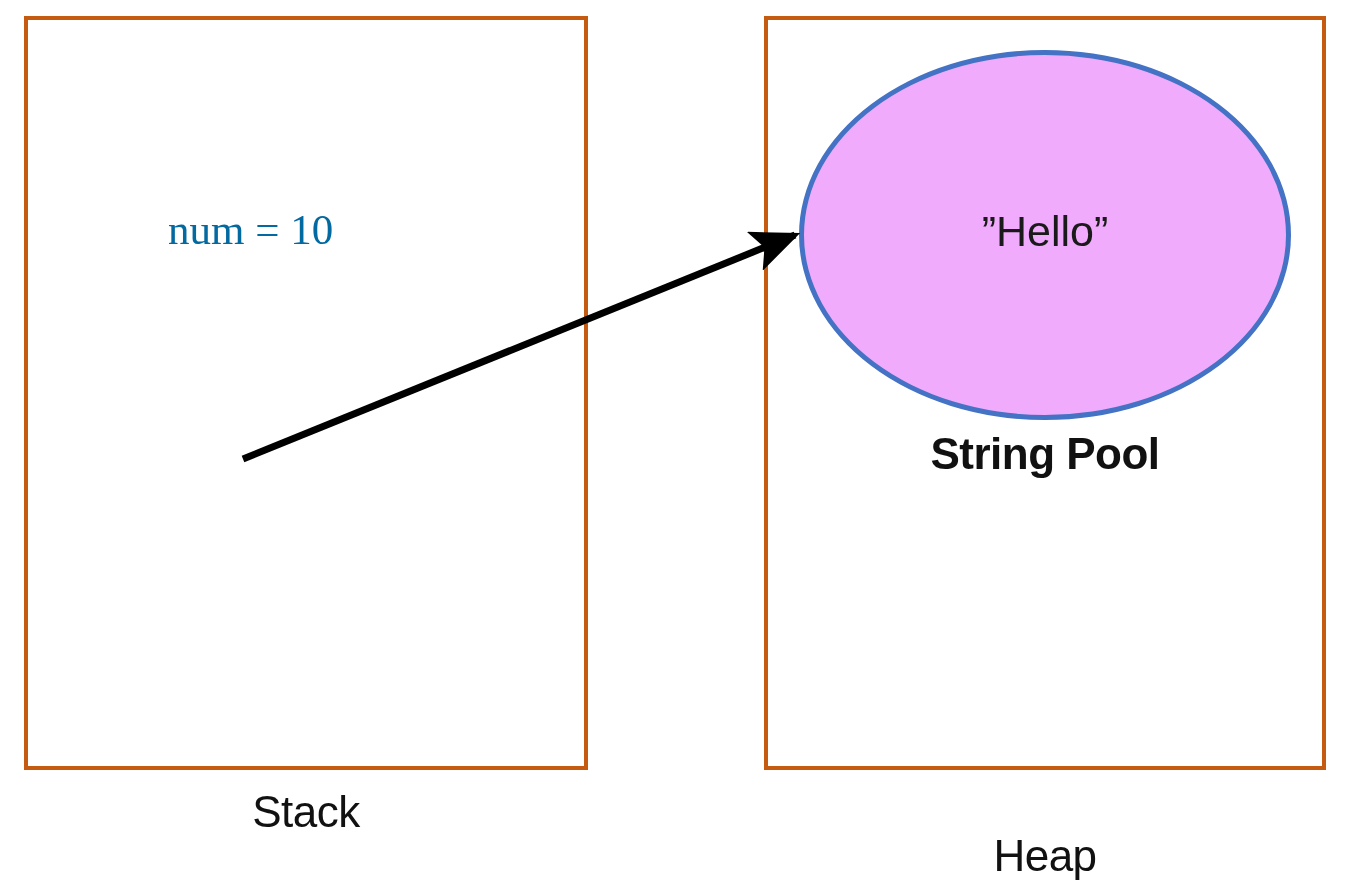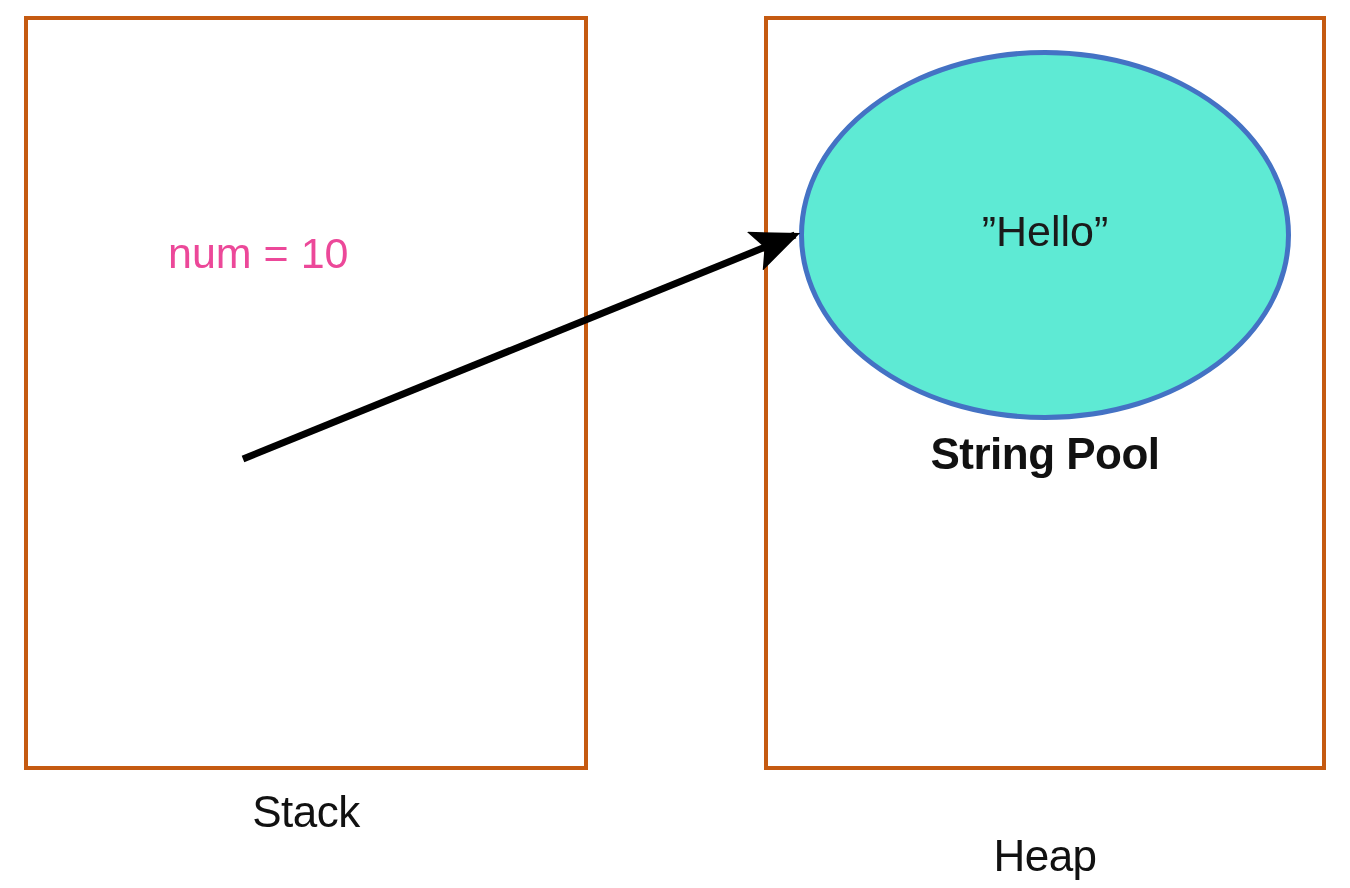--- a/index.html
+++ b/index.html
@@ -45,40 +45,39 @@
   #heap-caption  { left: 764px; top: 834px; width: 562px; }
 
   
   #stack-vars {
     position: absolute;
     left: 168px;
     top: 208px;
     width: 400px;
   }
   .stack-var {
-    font-family: Liberation Sans, sans-serif;
+    font-family: Liberation Serif, serif;
     font-size: 43px;
     line-height: 1;
-    color: #ec4899;
+    color: #0369a1;
     height: 52px;
     margin-bottom: 55px;
     white-space: nowrap;
-    margin-top: 24px;
   }
   .stack-var:last-child { margin-bottom: 0; }
 
   
   #string-pool-ellipse {
     position: absolute;
     left: 799px;
     top: 50px;
     width: 492px;
     height: 370px;
     box-sizing: border-box;
-    background: #5eead4;
+    background: #f0abfc;
     border: 5px solid #4472C4;
     border-radius: 50%;
     display: flex;
     align-items: center;
     justify-content: center;
   }
   #string-pool-value {
     font-family: "Liberation Sans", sans-serif;
     font-size: 43px;
     line-height: 1;

